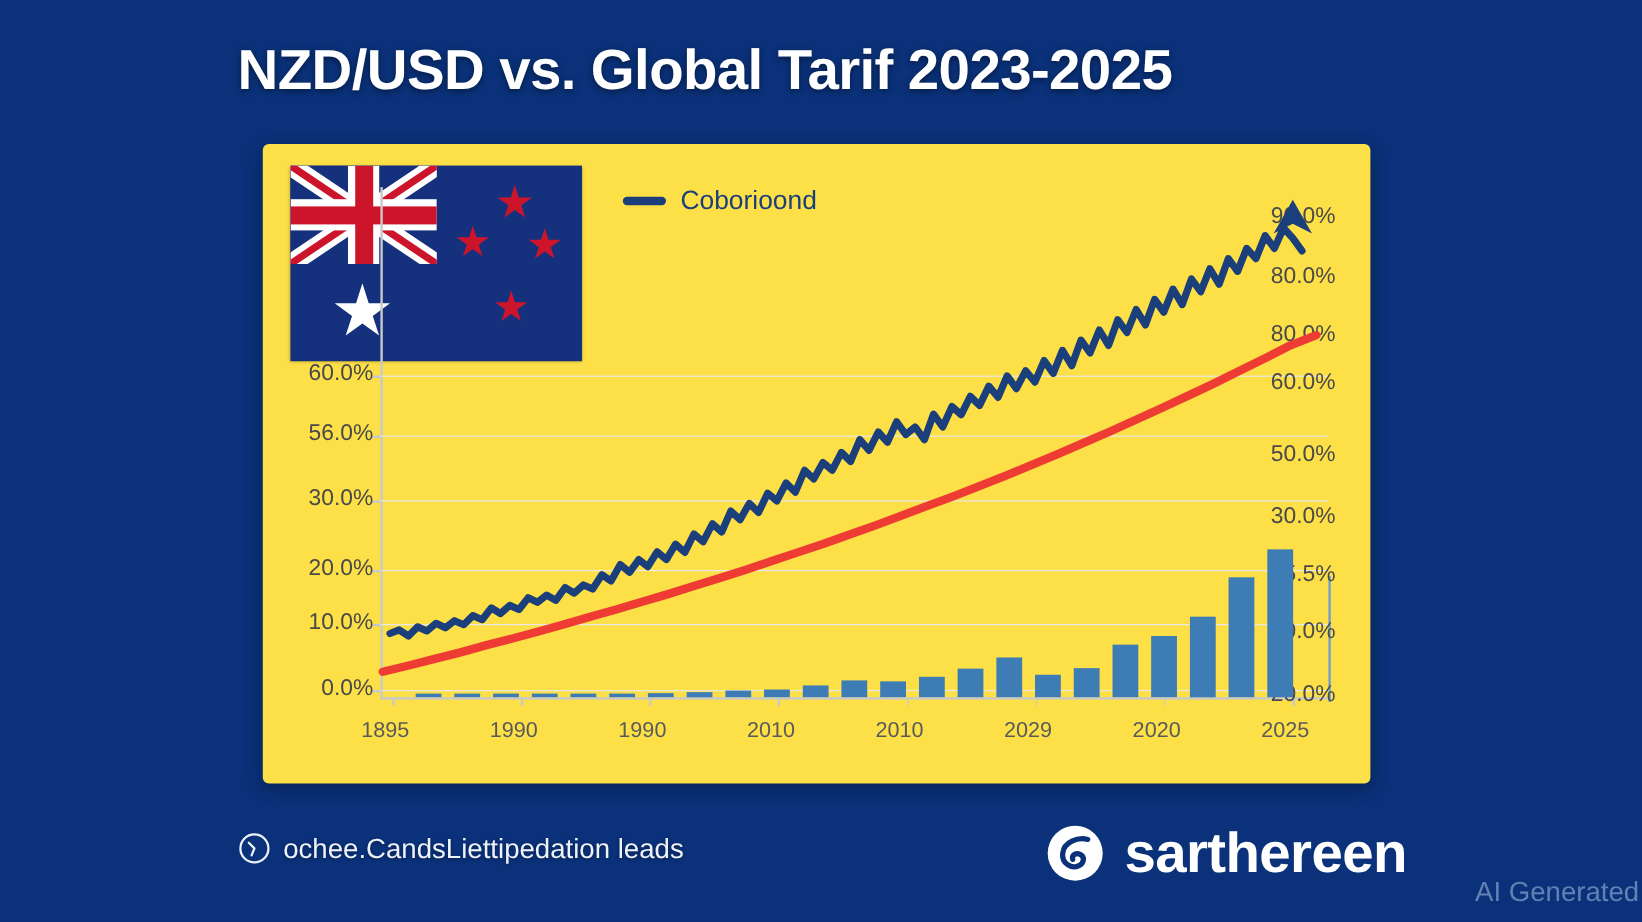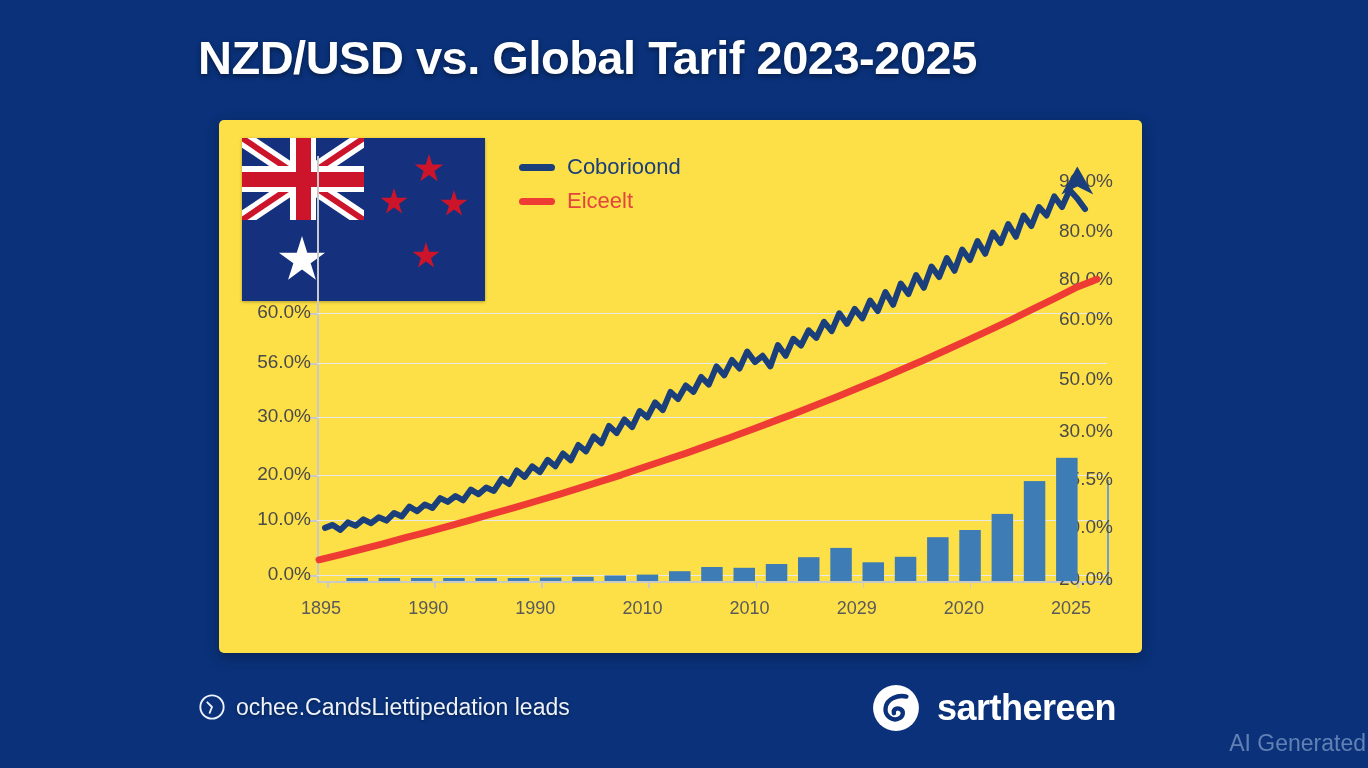--- a/index.html
+++ b/index.html
@@ -84,21 +84,21 @@
 
   #chartsvg{position:absolute;left:0;top:0;}
 
   
   #footer-left{
     position:absolute;left:182px;top:693px;display:flex;align-items:center;
   }
   #footer-text{font-size:23px;color:#eef2fa;margin-left:10px;white-space:nowrap;
     text-shadow:0 1px 3px rgba(0,0,0,.4);}
   #brand{position:absolute;left:855px;top:683px;display:flex;align-items:center;}
-  #brand-name{font-size:36px;color:#ffffff;font-weight:bold;margin-left:16px;letter-spacing:-0.5px;}
+  #brand-name{font-size:47px;color:#ffffff;font-weight:bold;margin-left:16px;letter-spacing:-0.5px;}
   #watermark{
     position:absolute;right:18px;top:730px;font-size:23px;color:#7e9cc8;opacity:.75;
   }
 </style>
 </head>
 <body>
 
 <div id="stage">
 
   <div id="title">NZD/USD vs. Global Tarif 2023-2025</div>
@@ -134,24 +134,20 @@
         </div>
       <div class="star white" style="left:36px;top:98px;width:48px;height:48px;">
           <span></span>
         </div>
     </div>
 
     <div id="legend">
       <div class="lg-row">
         <span class="lg-swatch" style="background:#1b3f7a"></span>
         <span class="lg-label" style="color:#1b3f7a">Coborioond</span>
-      </div>
-      <div class="lg-row">
-        <span class="lg-swatch" style="background:#ee3b33"></span>
-        <span class="lg-label" style="color:#e2453c">Eiceelt</span>
       </div>
     </div>
 
     <div id="leftspine"></div>
     <div id="bottomspine"></div>
     <div id="rightspine"></div>
 
     <div id="grid-layer">
         <div class="gridline" style="top: 193px;"></div>
         <div class="tickmark" style="left: 91px; top: 193px;"></div>

